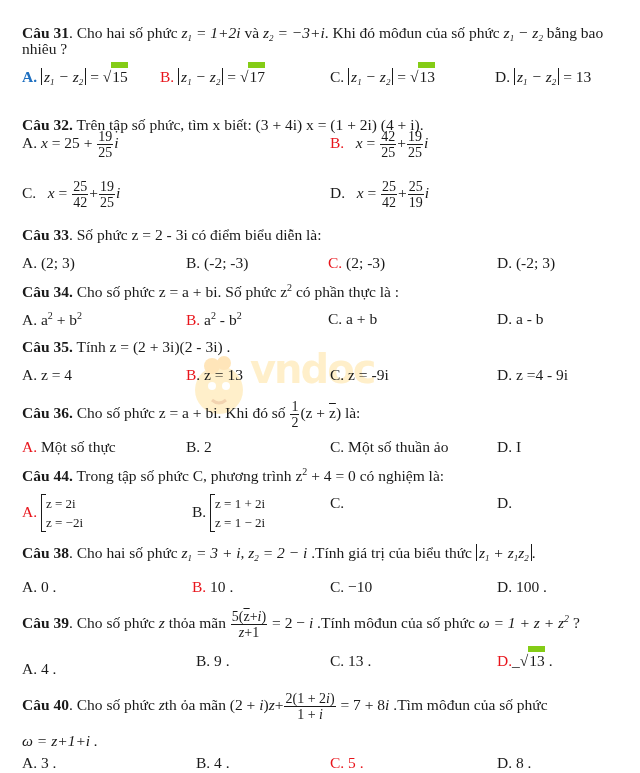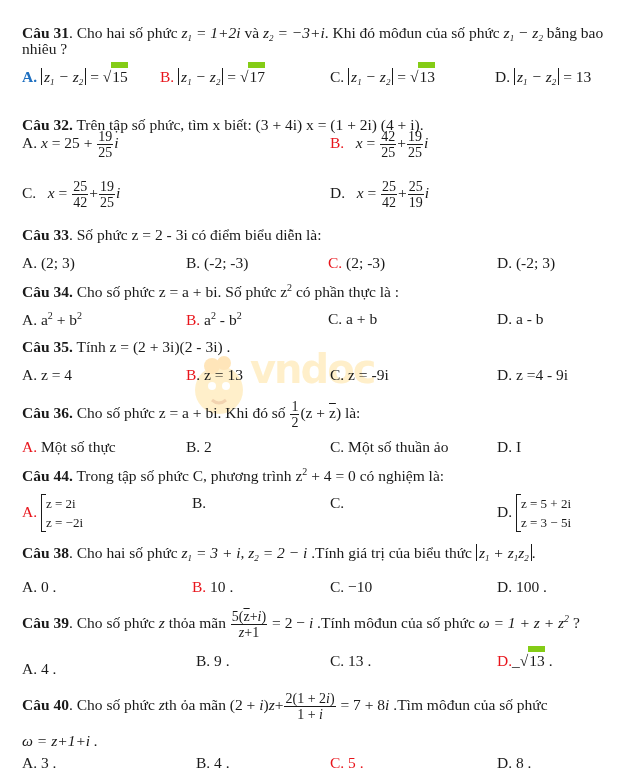--- a/index.html
+++ b/index.html
@@ -93,23 +93,23 @@
 </div>
 <div class="opt" style="left:22px; top:438px;"><span class="lt red">A.</span><span> Một số thực</span></div>
 <div class="opt" style="left:186px; top:438px;"><span class="lt">B.</span><span> 2</span></div>
 <div class="opt" style="left:330px; top:438px;"><span class="lt">C.</span><span> Một số thuần ảo</span></div>
 <div class="opt" style="left:497px; top:438px;"><span class="lt">D.</span><span> I</span></div>
 
 <div class="line" style="top:466px;">
   <span class="q-label">Câu 44.</span><span> Trong tập số phức C, phương trình z</span><span class="sup">2</span><span> + 4 = 0 có nghiệm là:</span>
 </div>
 <div class="opt" style="left:22px; top:494px;"><span class="lt red">A.</span> <span class="sys"><span style="display:block">z = 2i</span><span style="display:block">z = −2i</span></span></div>
-<div class="opt" style="left:192px; top:494px;"><span class="lt">B.</span> </div>
+<div class="opt" style="left:192px; top:494px;"><span class="lt">B.</span> <span class="sys"><span style="display:block">z = 1 + 2i</span><span style="display:block">z = 1 − 2i</span></span></div>
 <div class="opt" style="left:330px; top:494px;"><span class="lt">C.</span> </div>
-<div class="opt" style="left:497px; top:494px;"><span class="lt">D.</span> <span class="sys"><span style="display:block">z = 5 + 2i</span><span style="display:block">z = 3 − 5i</span></span></div>
+<div class="opt" style="left:497px; top:494px;"><span class="lt">D.</span> </div>
 
 <div class="line" style="top:544px;">
   <span class="q-label">Câu 38</span><span>. Cho hai số phức </span><span class="it">z<span class="sub">1</span> = 3 + i, z<span class="sub">2</span> = 2 − i</span><span> .Tính giá trị của biểu thức </span><span class="abs it">z<span class="sub">1</span> + z<span class="sub">1</span>z<span class="sub">2</span></span>.
 </div>
 <div class="opt" style="left:22px; top:578px;"><span class="lt">A.</span><span> 0 .</span></div>
 <div class="opt" style="left:192px; top:578px;"><span class="lt red">B.</span><span> 10 .</span></div>
 <div class="opt" style="left:330px; top:578px;"><span class="lt">C.</span><span> −10</span></div>
 <div class="opt" style="left:497px; top:578px;"><span class="lt">D.</span><span> 100 .</span></div>
 
 <div class="line" style="top:608px;">

